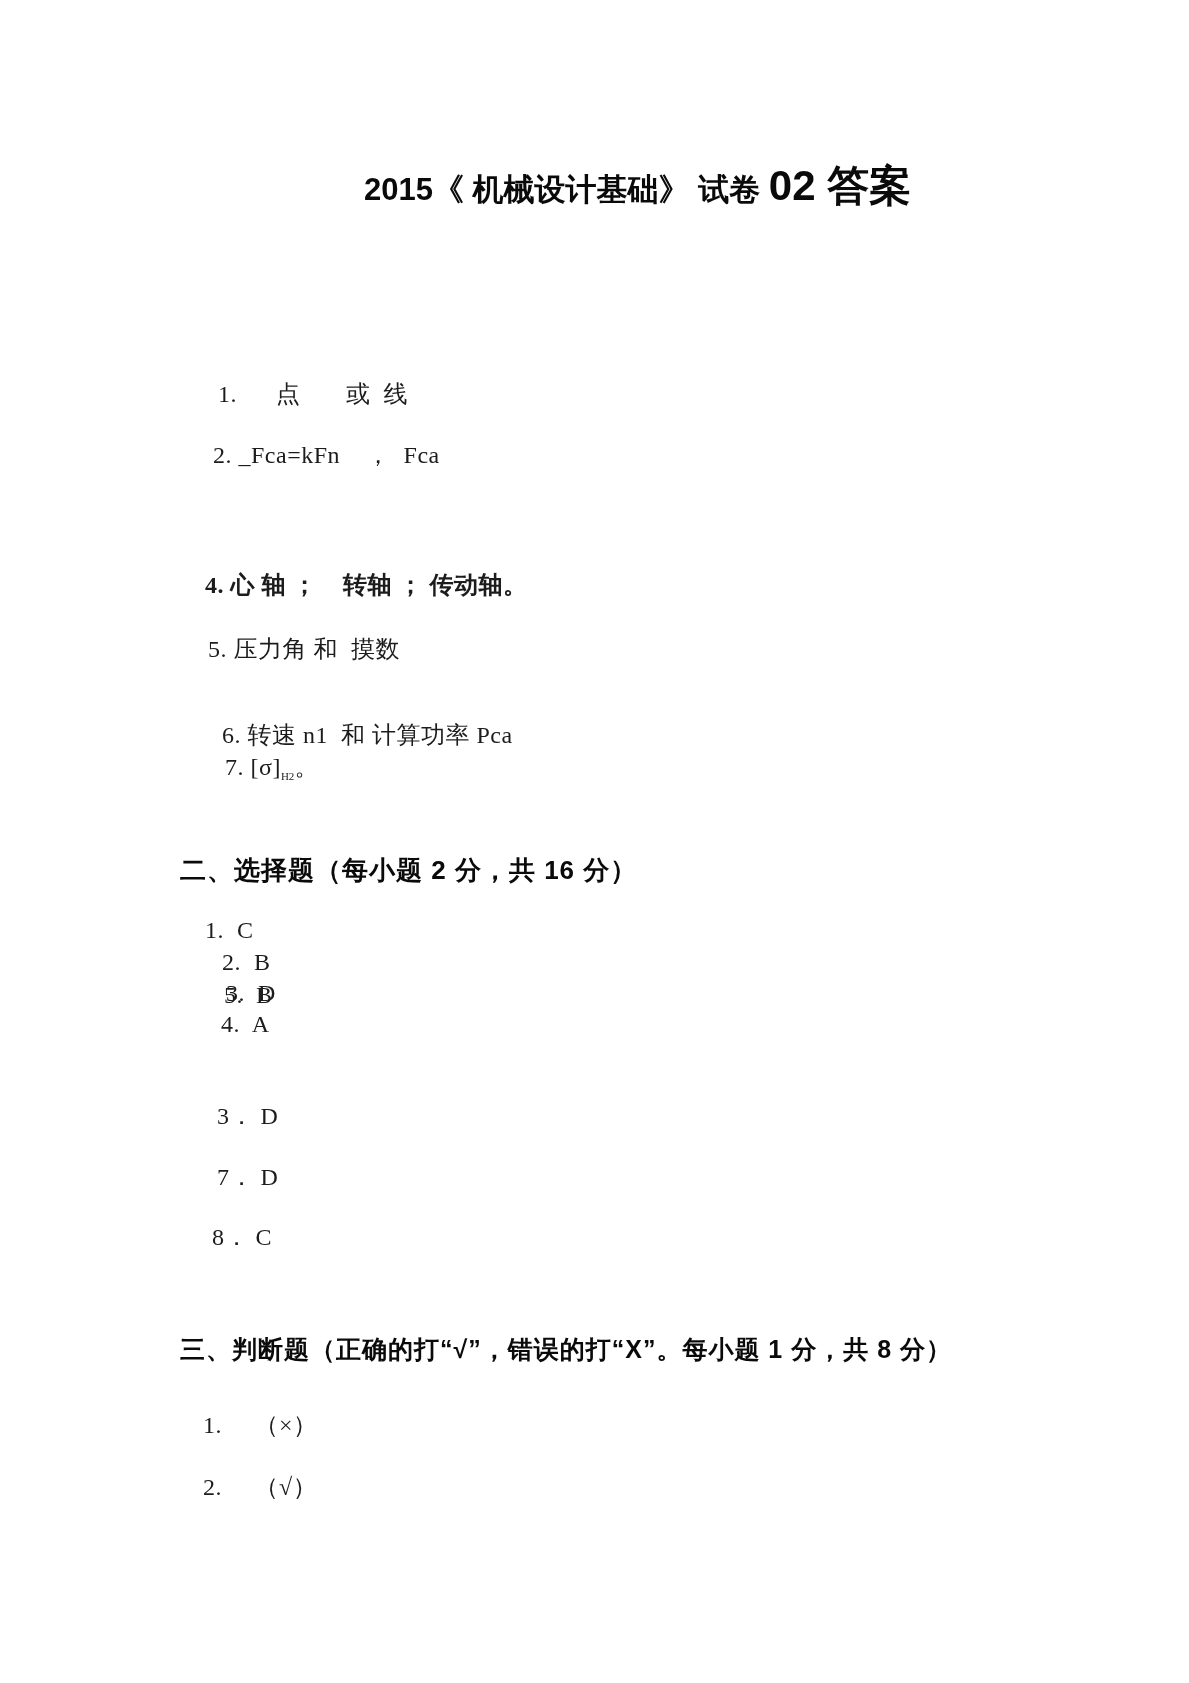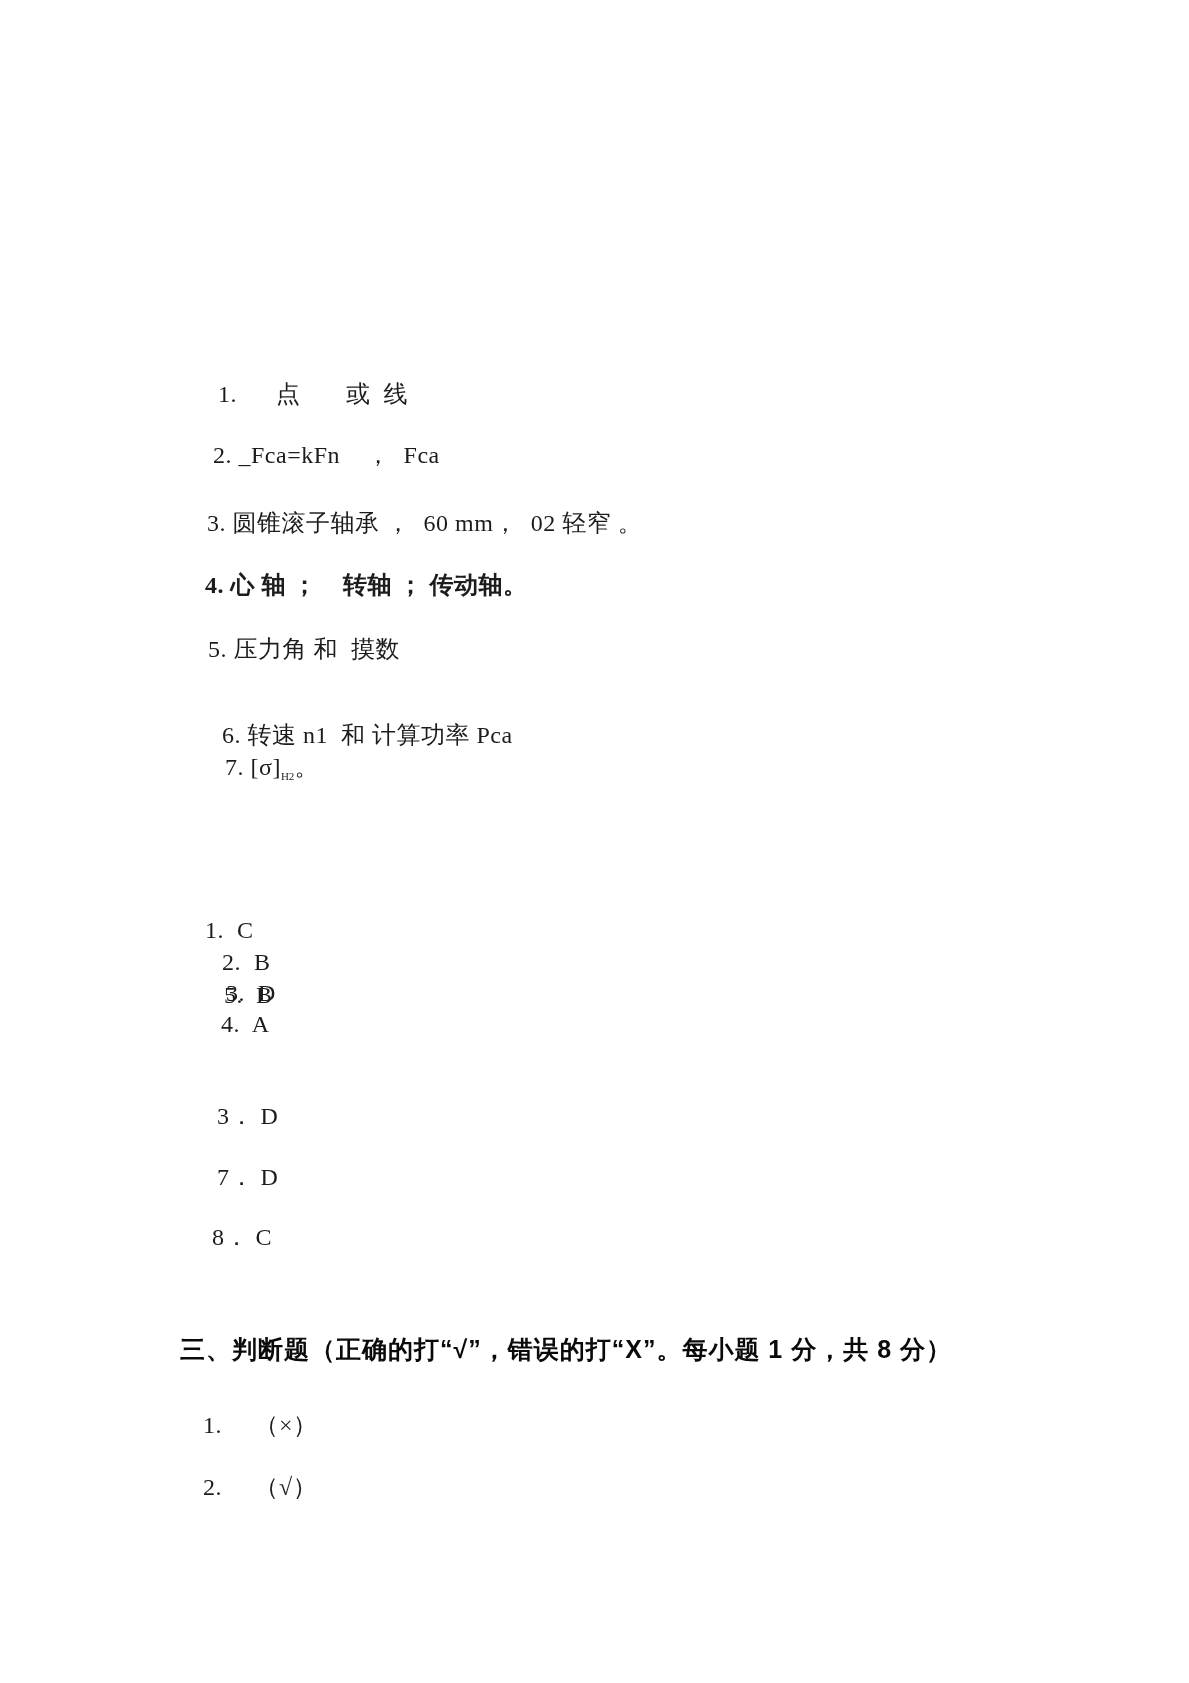--- a/index.html
+++ b/index.html
@@ -45,30 +45,31 @@
     color:var(--ink);
     letter-spacing:0.5px;
   }
   .sub{font-size:11px;vertical-align:-5px;letter-spacing:0;}
 </style>
 </head>
 <body>
 
 <div class="page">
 
+  <div class="title" style="left:364px; top:158px;"><span class="t-main">2015《 机械设计基础》 试卷 </span><span class="t-big">02 答案</span></div>
 
 
   <div class="line" style="left:218px; top:379px;">1.      点       或  线</div>
   <div class="line" style="left:213px; top:440px;">2. _Fca=kFn    ，  Fca</div>
-  <div class="line" style="left:207px; top:508px;">3. 圆锥滚子轴承 ，  60 mm，  02 轻窄 。</div>
   <div class="line" style="left:205px; top:570px;font-weight:bold;">4. 心 轴 ；    转轴 ； 传动轴。</div>
   <div class="line" style="left:208px; top:634px;">5. 压力角 和  摸数</div>
   <div class="line" style="left:222px; top:696px;margin-top:24px;">6. 转速 n1  和 计算功率 Pca</div>
   <div class="line" style="left:225px; top:752px;"><span>7. [σ]</span><span class="sub">H2</span><span>。</span></div>
 
+  <div class="heading" style="left:180px; top:853px;">二、选择题（每小题 2 分，共 16 分）</div>
 
   <div class="line" style="left:205px; top:915px;">1.  C</div>
   <div class="line" style="left:222px; top:947px;">2.  B</div>
   <div class="line" style="left:226px; top:978px;">3.  D</div>
   <div class="line" style="left:221px; top:1009px;">4.  A</div>
   <div class="line" style="left:224px; top:980px;text-align:right;">5.  B</div>
   <div class="line" style="left:217px; top:1101px;">3． D</div>
   <div class="line" style="left:217px; top:1162px;">7． D</div>
   <div class="line" style="left:212px; top:1222px;">8． C</div>
 

